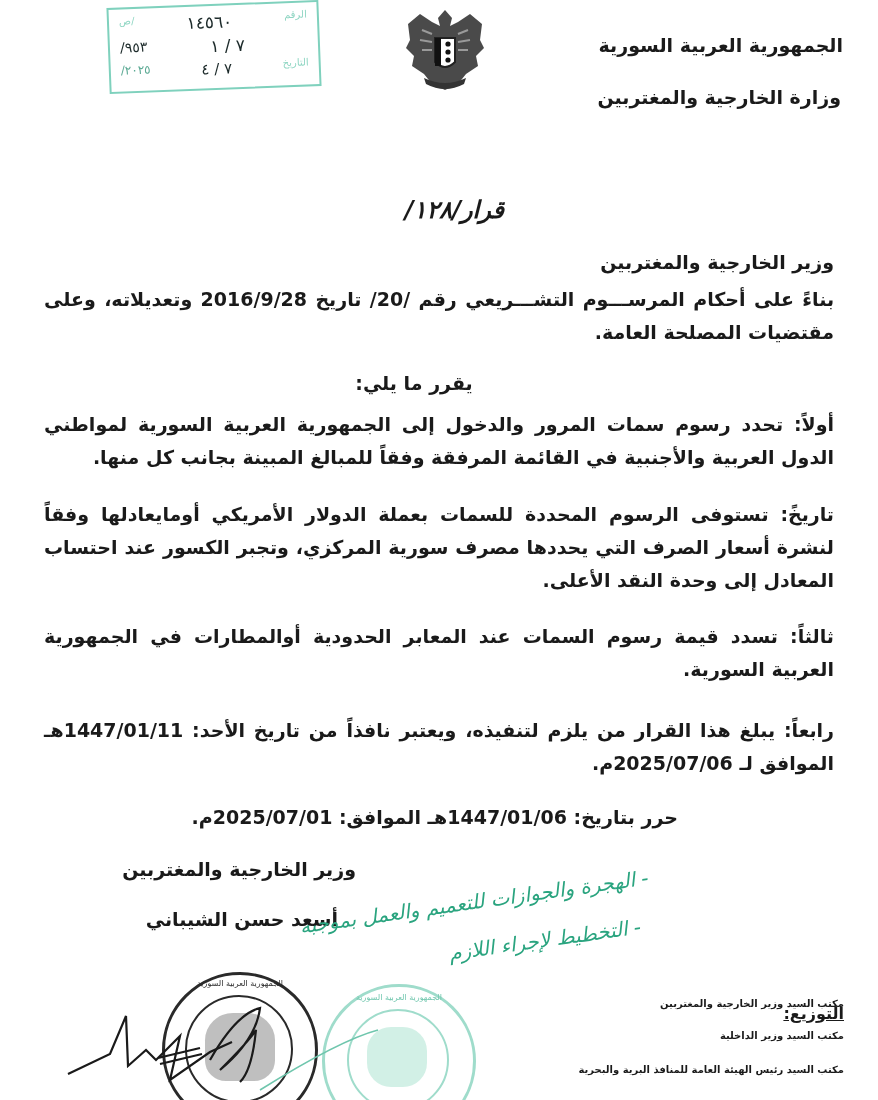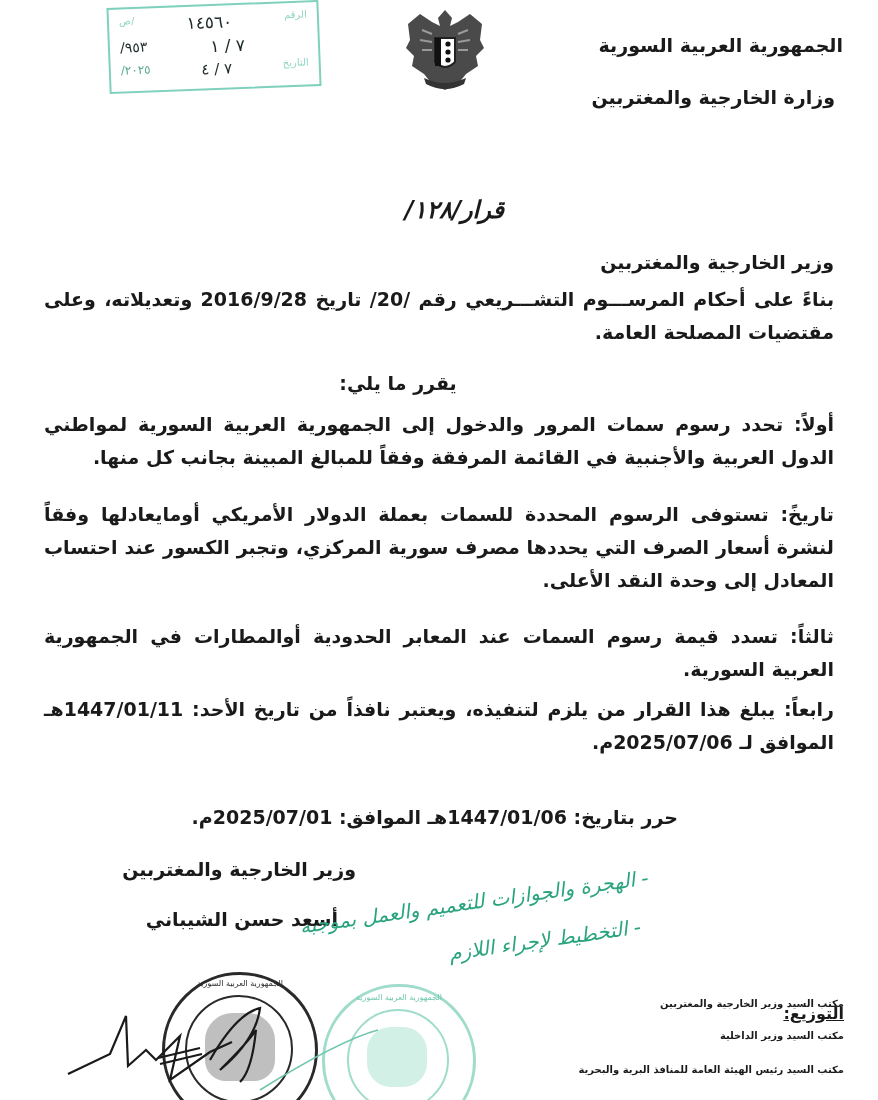--- a/index.html
+++ b/index.html
@@ -73,46 +73,46 @@
       <path d="M33 34 L53 34 L53 58 Q43 68 33 58 Z" fill="#ffffff" stroke="#222" stroke-width="2"></path>
       <rect x="33" y="34" width="6" height="28" fill="#111"></rect>
       <circle cx="46" cy="40" r="2.6" fill="#111"></circle>
       <circle cx="46" cy="48" r="2.6" fill="#111"></circle>
       <circle cx="46" cy="56" r="2.6" fill="#111"></circle>
       <path d="M22 74 Q43 84 64 74 L62 80 Q43 90 24 80 Z" fill="#333"></path>
     </svg>
   </div>
 
   <div class="abs rtl header-line" style="right:35px; top:34px;">الجمهورية العربية السورية</div>
-  <div class="abs rtl header-line" style="right:43px; top:86px;">وزارة الخارجية والمغتربين</div>
+  <div class="abs rtl header-line" style="right:37px; top:86px;">وزارة الخارجية والمغتربين</div>
 
   <div class="abs rtl decision-no">قرار/١٢٨/</div>
 
   <div class="abs rtl body-text" style="top:246px;">وزير الخارجية والمغتربين</div>
 
   <div class="abs rtl body-text" style="top:283px; text-align:justify; text-align-last:right;">بناءً على أحكام المرســـوم التشـــريعي رقم /20/ تاريخ 2016/9/28 وتعديلاته، وعلى مقتضيات المصلحة العامة.</div>
 
-  <div class="abs center-title" style="top:372px; left:0; width:796px;">يقرر ما يلي:</div>
+  <div class="abs center-title" style="top:372px; left:16px; width:796px;">يقرر ما يلي:</div>
 
   <div class="abs rtl body-text" style="top:408px; text-align:justify; text-align-last:right;">
     <span class="lead">أولاً:</span>
     <span>تحدد رسوم سمات المرور والدخول إلى الجمهورية العربية السورية لمواطني الدول العربية والأجنبية في القائمة المرفقة وفقاً للمبالغ المبينة بجانب كل منها.</span>
   </div>
 
   <div class="abs rtl body-text" style="top:498px; text-align:justify; text-align-last:right;">
     <span class="lead">تاريخً:</span>
     <span>تستوفى الرسوم المحددة للسمات بعملة الدولار الأمريكي أومايعادلها وفقاً لنشرة أسعار الصرف التي يحددها مصرف سورية المركزي، وتجبر الكسور عند احتساب المعادل إلى وحدة النقد الأعلى.</span>
   </div>
 
   <div class="abs rtl body-text" style="top:620px; text-align:justify; text-align-last:right;">
     <span class="lead">ثالثاً:</span>
     <span>تسدد قيمة رسوم السمات عند المعابر الحدودية أوالمطارات في الجمهورية العربية السورية.</span>
   </div>
 
-  <div class="abs rtl body-text" style="top:693px; text-align:justify; text-align-last:right;">
+  <div class="abs rtl body-text" style="top:714px; text-align:justify; text-align-last:right;">
     <span class="lead">رابعاً:</span>
     <span>يبلغ هذا القرار من يلزم لتنفيذه، ويعتبر نافذاً من تاريخ الأحد: 1447/01/11هـ الموافق لـ 2025/07/06م.</span>
   </div>
 
   <div class="abs rtl sig" style="right:200px; top:806px;">حرر بتاريخ: 1447/01/06هـ الموافق: 2025/07/01م.</div>
 
   <div class="abs rtl sig" style="right:522px; top:858px;">وزير الخارجية والمغتربين</div>
   <div class="abs rtl sig" style="right:540px; top:908px;margin-left:18px;">أسعد حسن الشيباني</div>
 
   <div class="abs rtl handwrite" style="right:228px; top:890px;">- الهجرة والجوازات للتعميم والعمل بموجبه</div>

